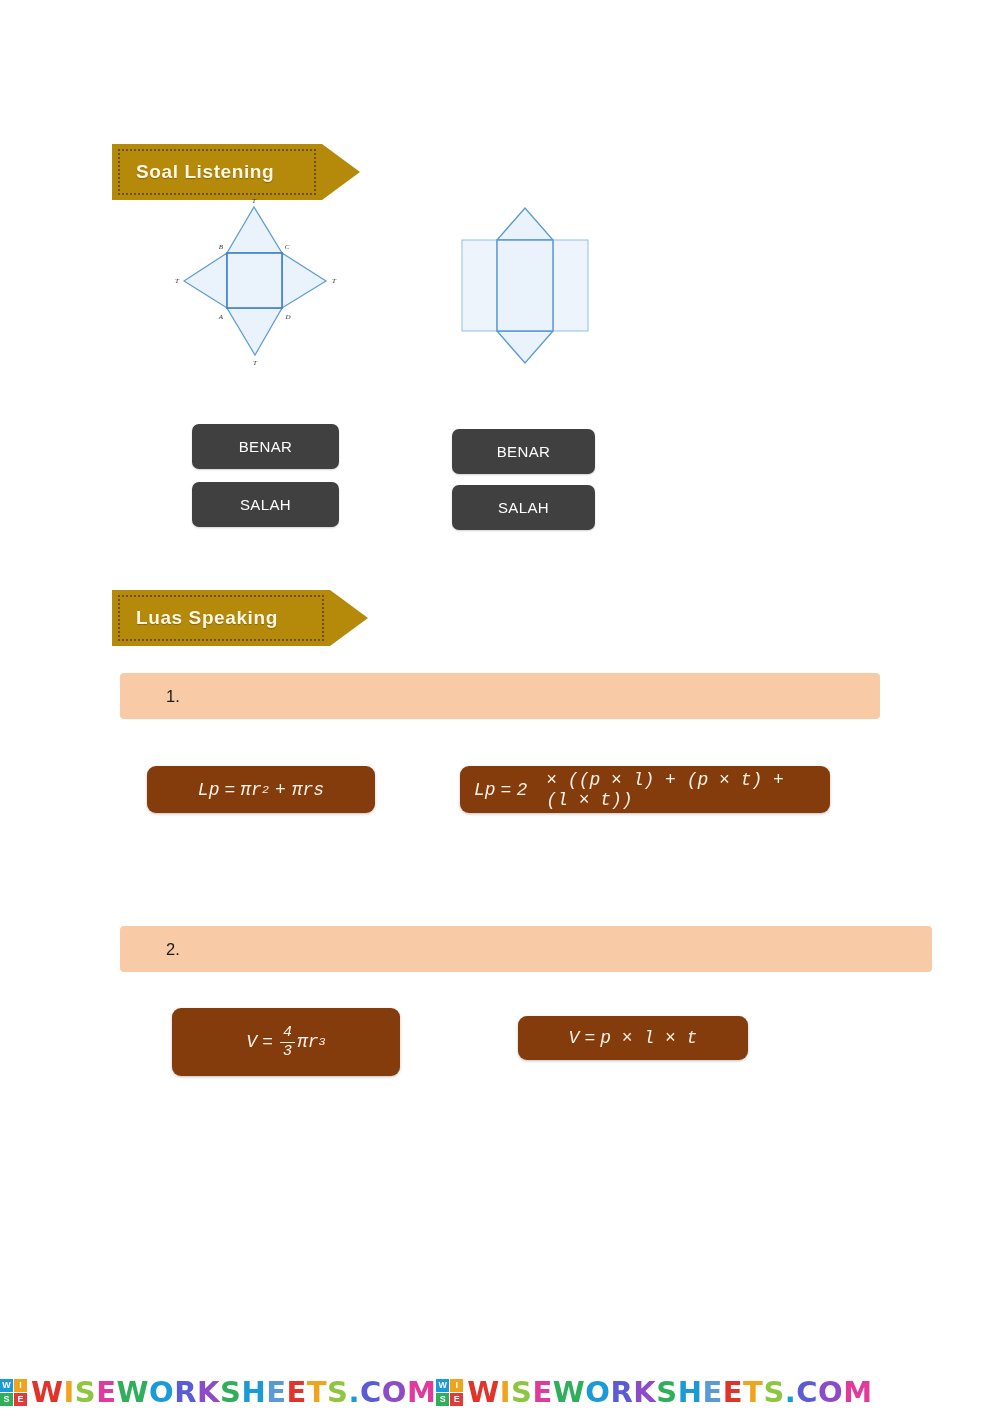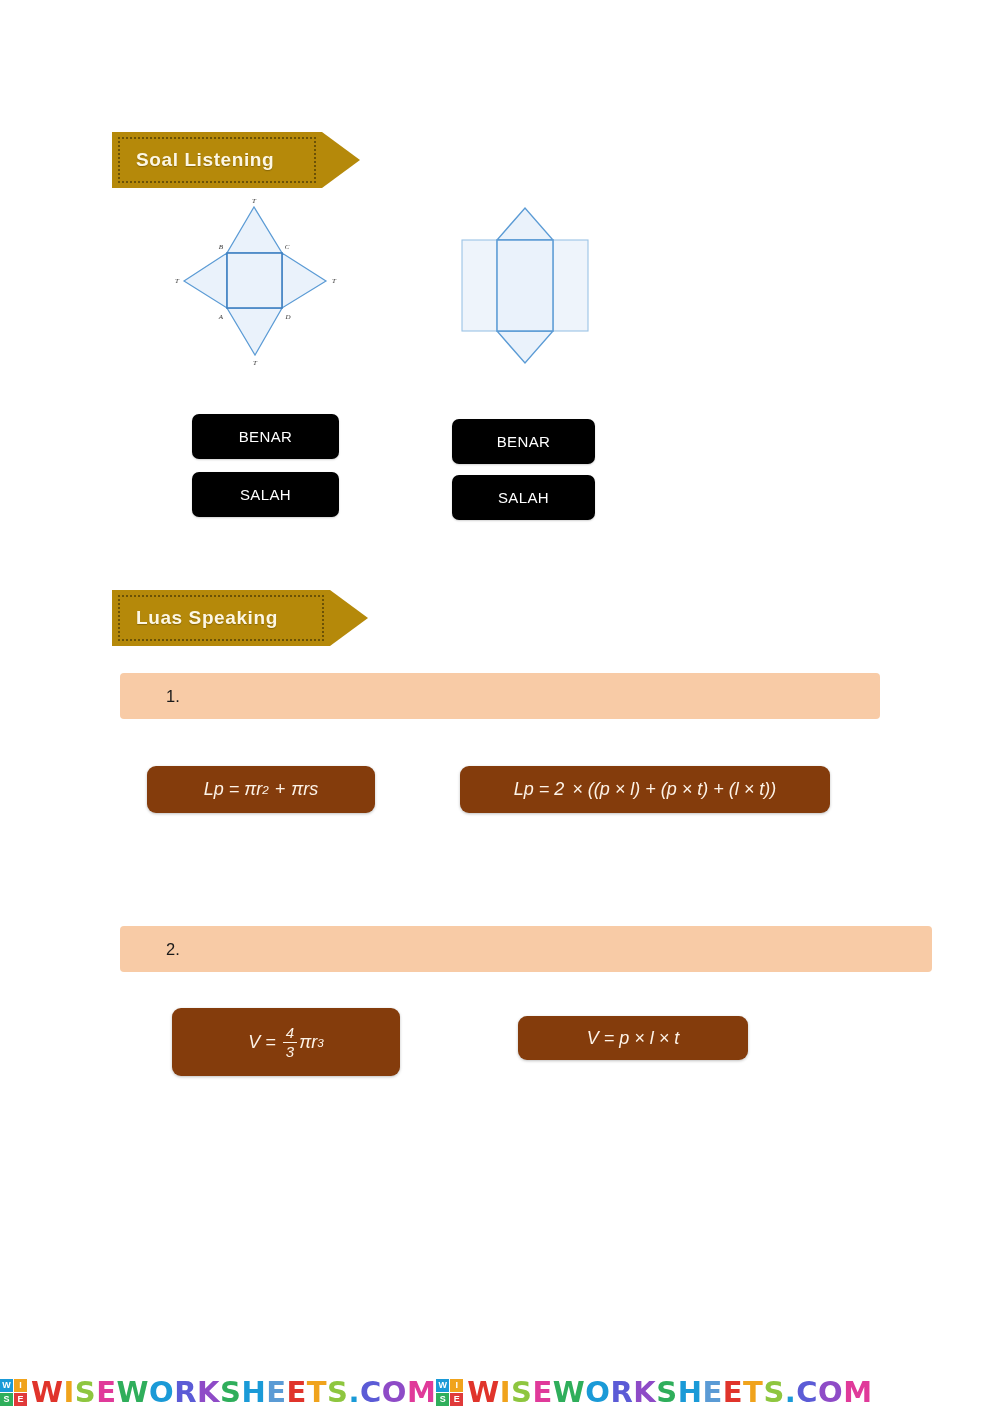--- a/index.html
+++ b/index.html
@@ -39,42 +39,43 @@
     position: relative;
     z-index: 2;
     color: #fdf7e4;
     font-size: 19px;
     font-weight: bold;
     letter-spacing: 0.6px;
     padding-left: 24px;
     text-shadow: 0 1px 1px rgba(80,60,0,.45);
   }
 
-  #banner-listening { left: 112px; top: 132px; width: 248px; }
+  #banner-listening { left: 112px; top: 144px; width: 248px; }
   #banner-speaking  { left: 112px; top: 590px; width: 256px; }
 
   
   .figure { position: absolute; }
   #fig-pyramid { left: 170px; top: 195px; }
   #fig-prism   { left: 450px; top: 195px; }
 
   
   .answer-btn {
     position: absolute;
-    background: #000000;
+    background: #404040;
     color: #ffffff;
     border: none;
     border-radius: 7px;
     font-family: "Liberation Sans", sans-serif;
     font-size: 15px;
     letter-spacing: .4px;
     text-align: center;
     box-shadow: 0 1px 2px rgba(0,0,0,.18);
     cursor: pointer;
     padding: 0;
+    margin-top: 10px;
   }
   #btn-benar-1 { left: 192px; top: 414px; width: 147px; height: 45px; }
   #btn-salah-1 { left: 192px; top: 472px; width: 147px; height: 45px; }
   #btn-benar-2 { left: 452px; top: 419px; width: 143px; height: 45px; }
   #btn-salah-2 { left: 452px; top: 475px; width: 143px; height: 45px; }
 
   
   .question-bar {
     position: absolute;
     background: #f8cba6;
@@ -96,21 +97,21 @@
 
   
   .formula-box {
     position: absolute;
     background: #843c0c;
     border-radius: 9px;
     color: #fdf3e8;
     display: flex;
     align-items: center;
     justify-content: center;
-    font-family: Liberation Sans, sans-serif;
+    font-family: Liberation Mono, monospace;
     font-style: italic;
     font-size: 18px;
     box-shadow: 0 1px 3px rgba(0,0,0,.25);
     box-sizing: border-box;
     padding: 0 14px;
   }
   #formula-lp-cone   { left: 147px; top: 766px; width: 228px; height: 47px; }
   #formula-lp-balok  { left: 460px; top: 766px; width: 370px; height: 47px; }
   #formula-v-sphere  { left: 172px; top: 1008px; width: 228px; height: 68px; }
   #formula-v-balok   { left: 518px; top: 1016px; width: 230px; height: 44px; }
@@ -229,21 +230,21 @@
   <span>πr</span>
   <sup class="exp">2</sup>
   <span style="margin:0 6px">+</span>
   <span>πrs</span>
 </div>
 
 <div class="formula-box" id="formula-lp-balok">
   <span>Lp</span>
   <span style="margin:0 5px">=</span>
   <span>2</span>
-  <span style="margin-left:8px">× ((p × l) + (p × t) + (l × t))</span>
+  <span style="margin-left:19px">× ((p × l) + (p × t) + (l × t))</span>
 </div>
 
 <div class="question-bar" id="question-bar-2">
   <span class="q-num">2.</span>
 </div>
 
 <div class="formula-box" id="formula-v-sphere">
   <span>V</span>
   <span style="margin:0 5px">=</span>
   <span class="frac">

